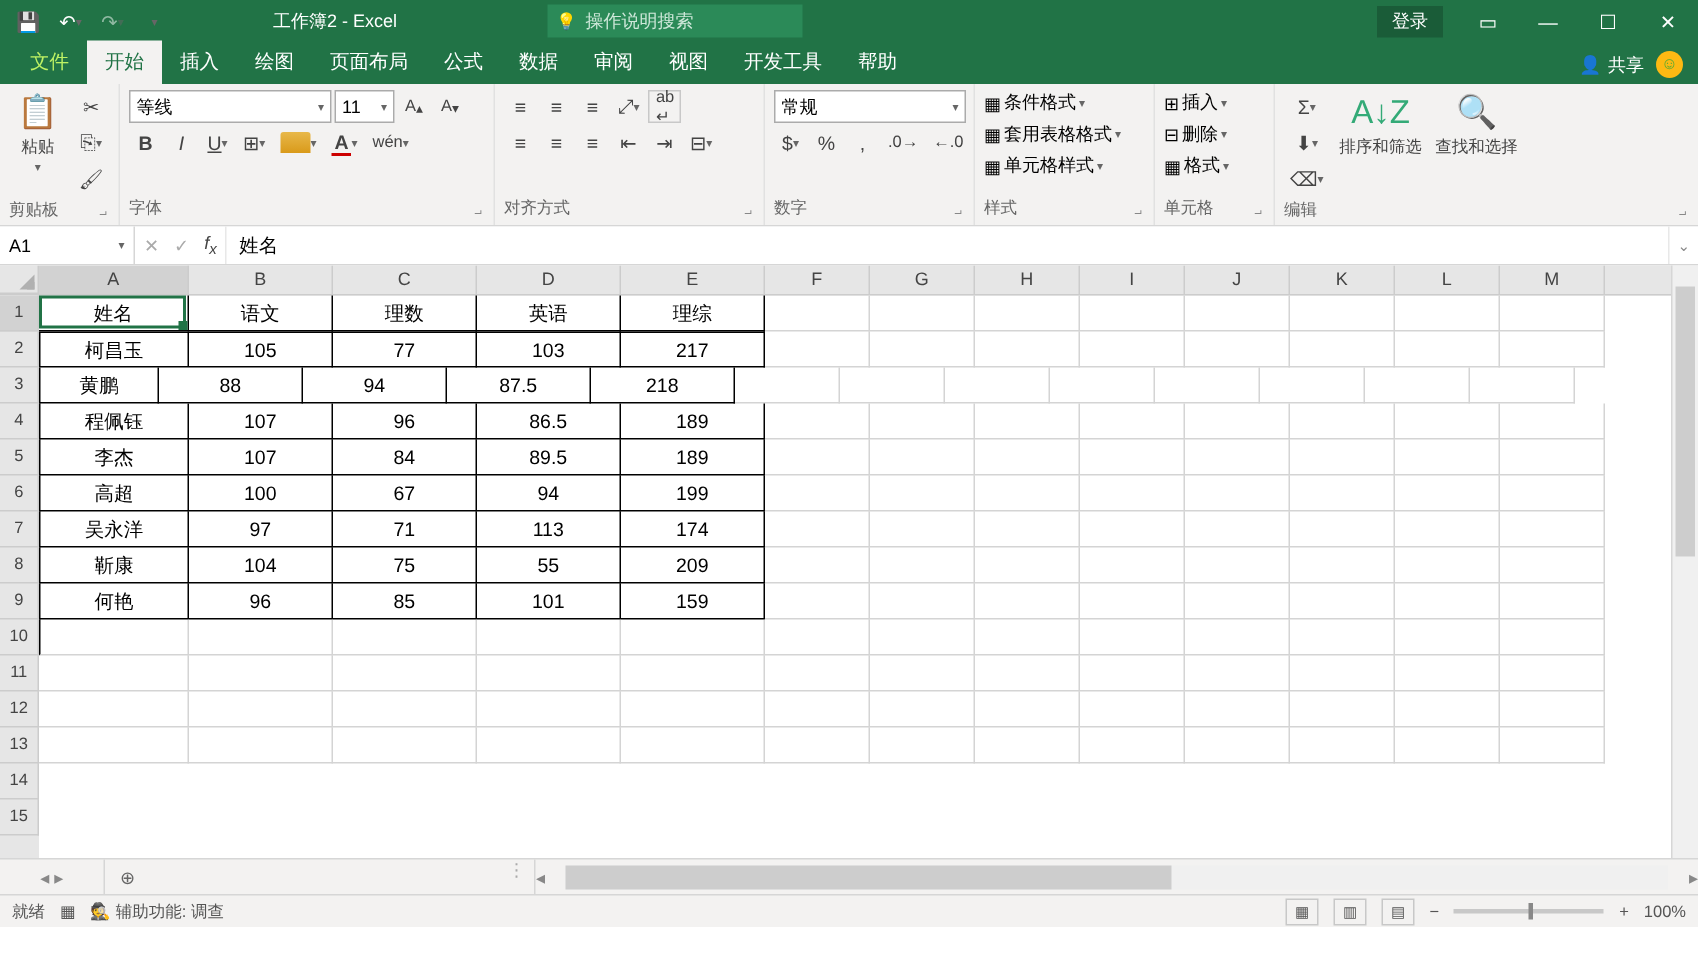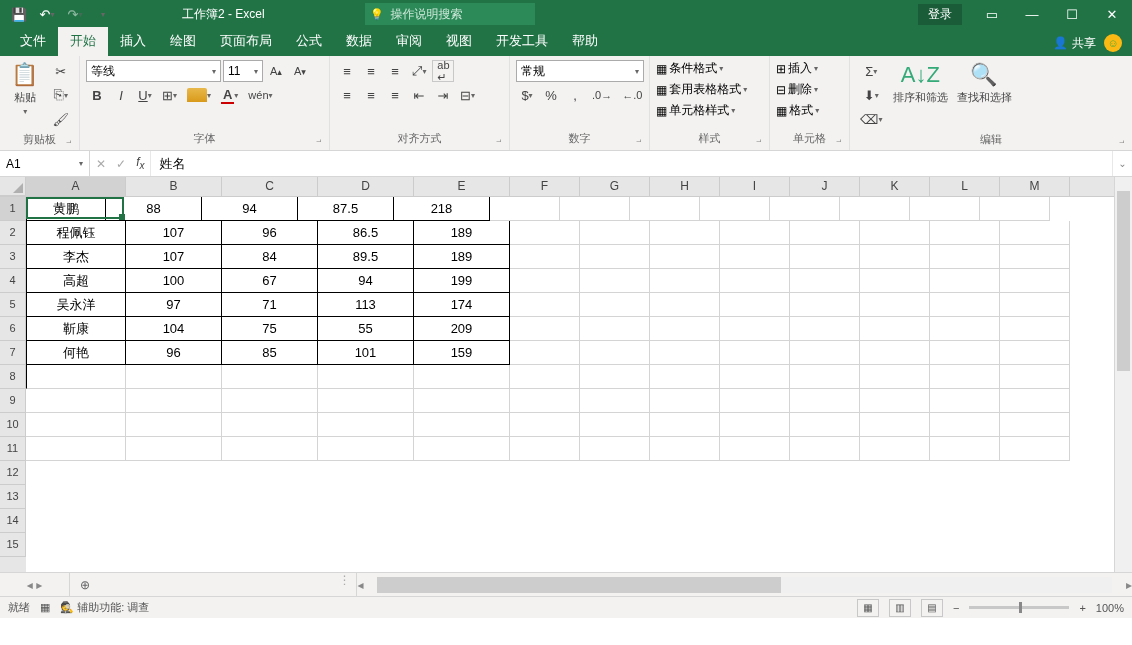--- a/index.html
+++ b/index.html
@@ -13,30 +13,30 @@
 .search-box { margin-left: 100px; width: 170px; height: 22px; background: #2b8a58; display: flex; align-items: center; font-size: 12px; color: #cfe8da; padding: 0 6px; }
 .search-box .mag { margin-right: 6px; font-size: 11px; }
 .title-spacer { flex: 1; }
 .login-btn { background: #1a5c38; padding: 2px 10px; font-size: 12px; margin-right: 10px; }
 .win-ctrl { width: 40px; height: 28px; display: flex; align-items: center; justify-content: center; font-size: 13px; }
 
 
 .tabstrip { height: 28px; background: #217346; display: flex; align-items: flex-end; color: #fff; font-size: 13px; padding-left: 8px; }
 .tab { padding: 5px 12px 6px; cursor: pointer; }
 .tab.active { background: #f3f2f1; color: #217346; }
-.tab.file { background: transparent; color: #ffffff; margin-top: 12px; }
+.tab.file { background: transparent; color: #bef264; margin-top: 12px; }
 .share-area { margin-left: auto; display: flex; align-items: center; gap: 8px; padding: 0 10px 4px; }
 .share { font-size: 12px; display: flex; align-items: center; gap: 4px; }
 .smiley { width: 18px; height: 18px; background: #fdb913; border-radius: 50%; display: flex; align-items: center; justify-content: center; font-size: 11px; color: #5a3; }
 
 
 .ribbon { height: 95px; background: #f3f2f1; border-bottom: 1px solid #d6d6d6; display: flex; }
 .group { border-right: 1px solid #e1e1e1; display: flex; flex-direction: column; padding: 4px 6px 2px; }
 .group-body { flex: 1; display: flex; align-items: flex-start; gap: 4px; }
-.group-label { text-align: center; font-size: 11px; color: #666; padding: 2px 0; position: relative; }
+.group-label { font-size: 11px; color: #666; padding: 2px 0; position: relative; }
 .group-label::after { content: "⌐"; position: absolute; right: 2px; bottom: 1px; font-size: 9px; color: #888; transform: rotate(180deg); }
 .rb-btn { height: 22px; min-width: 22px; padding: 0 3px; display: flex; align-items: center; justify-content: center; font-size: 13px; border: 1px solid transparent; color: #444; }
 .rb-btn.sm { font-size: 11px; }
 .rb-col { display: flex; flex-direction: column; gap: 2px; }
 .rb-row { display: flex; align-items: center; gap: 2px; }
 .font-sel { width: 135px; height: 22px; border: 1px solid #ababab; background: #fff; font-size: 12px; padding: 0 4px; display: flex; align-items: center; justify-content: space-between; }
 .size-sel { width: 40px; height: 22px; border: 1px solid #ababab; background: #fff; font-size: 12px; padding: 0 4px; display: flex; align-items: center; justify-content: space-between; }
 .caret-dn { font-size: 8px; color: #666; }
 .big-ico { width: 40px; display: flex; flex-direction: column; align-items: center; font-size: 11px; color: #444; gap: 2px; padding: 2px 0; }
 .big-ico .ico { font-size: 22px; }
@@ -313,20 +313,50 @@
           <div class="rowhdr">9</div>
           <div class="rowhdr">10</div>
           <div class="rowhdr">11</div>
           <div class="rowhdr">12</div>
           <div class="rowhdr">13</div>
           <div class="rowhdr">14</div>
           <div class="rowhdr">15</div>
         </div>
       <div class="cells" id="cells">
 
+      <div class="cellrow">
+            <div class="cell data" style="width: 100px;">姓名</div>
+            <div class="cell data" style="width: 96px;">语文</div>
+            <div class="cell data" style="width: 96px;">理数</div>
+            <div class="cell data" style="width: 96px;">英语</div>
+            <div class="cell data" style="width: 96px;">理综</div>
+            <div class="cell" style="width: 70px;"></div>
+            <div class="cell" style="width: 70px;"></div>
+            <div class="cell" style="width: 70px;"></div>
+            <div class="cell" style="width: 70px;"></div>
+            <div class="cell" style="width: 70px;"></div>
+            <div class="cell" style="width: 70px;"></div>
+            <div class="cell" style="width: 70px;"></div>
+            <div class="cell" style="width: 70px;"></div>
+          </div>
+          <div class="cellrow">
+            <div class="cell data" style="width: 100px; border-top: 1px solid rgb(0, 0, 0); border-left: 1px solid rgb(0, 0, 0);">柯昌玉</div>
+            <div class="cell data" style="width: 96px; border-top: 1px solid rgb(0, 0, 0);">105</div>
+            <div class="cell data" style="width: 96px; border-top: 1px solid rgb(0, 0, 0);">77</div>
+            <div class="cell data" style="width: 96px; border-top: 1px solid rgb(0, 0, 0);">103</div>
+            <div class="cell data" style="width: 96px; border-top: 1px solid rgb(0, 0, 0);">217</div>
+            <div class="cell" style="width: 70px;"></div>
+            <div class="cell" style="width: 70px;"></div>
+            <div class="cell" style="width: 70px;"></div>
+            <div class="cell" style="width: 70px;"></div>
+            <div class="cell" style="width: 70px;"></div>
+            <div class="cell" style="width: 70px;"></div>
+            <div class="cell" style="width: 70px;"></div>
+            <div class="cell" style="width: 70px;"></div>
+          </div>
           <div class="cellrow">
             <div class="cell data" style="width: 80px; border-left: 1px solid rgb(0, 0, 0);">黄鹏</div>
             <div class="cell data" style="width: 96px;">88</div>
             <div class="cell data" style="width: 96px;">94</div>
             <div class="cell data" style="width: 96px;">87.5</div>
             <div class="cell data" style="width: 96px;">218</div>
             <div class="cell" style="width: 70px;"></div>
             <div class="cell" style="width: 70px;"></div>
             <div class="cell" style="width: 70px;"></div>
             <div class="cell" style="width: 70px;"></div>

